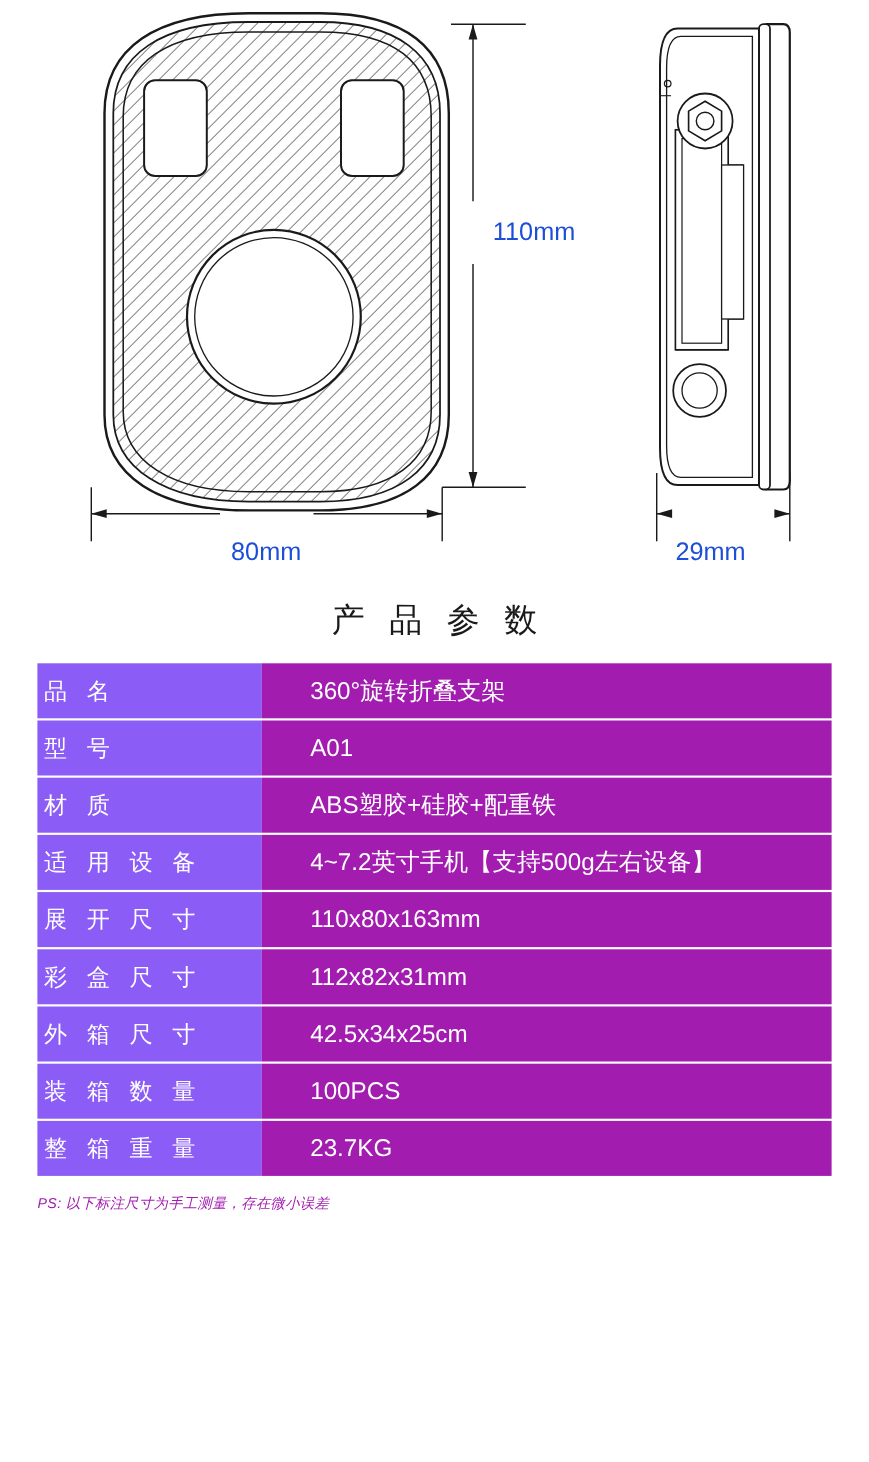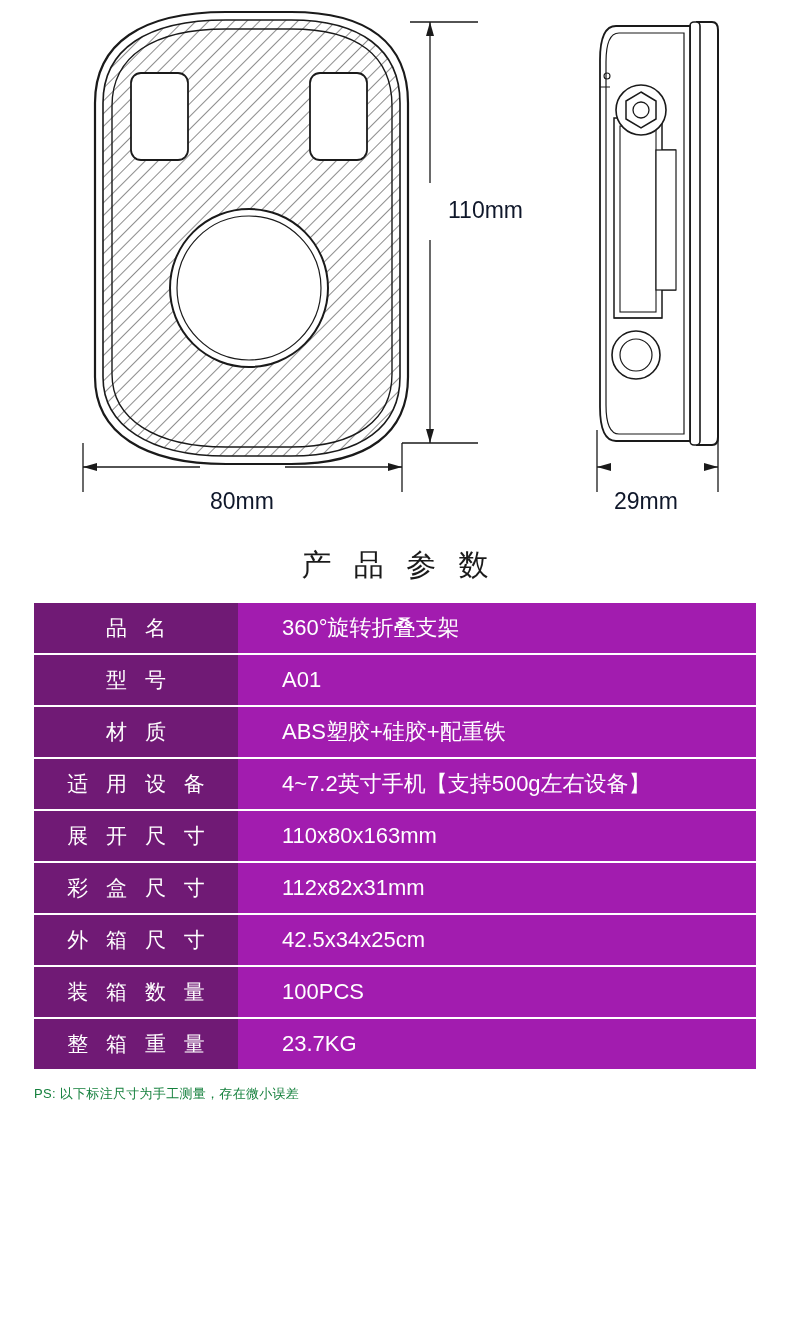--- a/index.html
+++ b/index.html
@@ -19,21 +19,21 @@
   
   .drawing-area {
     position: relative;
     width: 790px;
     height: 535px;
   }
   .dim-label {
     position: absolute;
     font-family: "Liberation Sans", sans-serif;
     font-size: 23px;
-    color: #0f172a;
+    color: #1d4ed8;
     white-space: nowrap;
   }
   #dim-height { left: 448px; top: 197px; }
   #dim-width  { left: 210px; top: 488px; text-align: center; }
   #dim-depth  { left: 614px; top: 488px; }
 
   
   .section-title {
     text-align: center;
     font-size: 30px;
@@ -56,39 +56,39 @@
   }
   .spec-table td {
     height: 50px;
     vertical-align: middle;
     font-size: 21px;
     color: #ffffff;
     padding: 0;
   }
   .spec-table td.key {
     width: 198px;
-    background: #701a75;
-    text-align: center;
+    background: #8b5cf6;
     letter-spacing: 6px;
     padding-left: 6px;
     font-size: 21px;
   }
   .spec-table td.val {
     background: #a21caf;
     padding-left: 44px;
     font-size: 22px;
     letter-spacing: 0px;
   }
 
   
   .footnote {
     margin: 14px 0 0 34px;
     font-size: 13px;
-    color: #15803d;
+    color: #a21caf;
     letter-spacing: 0.3px;
+    font-style: italic;
   }
 </style>
 </head>
 <body>
 
 <div class="drawing-area">
 
   <svg width="790" height="535" viewBox="0 0 790 535" style="position:absolute;left:0;top:0;">
     <defs>
       <pattern id="hatch" width="9" height="9" patternTransform="rotate(45)" patternUnits="userSpaceOnUse">

